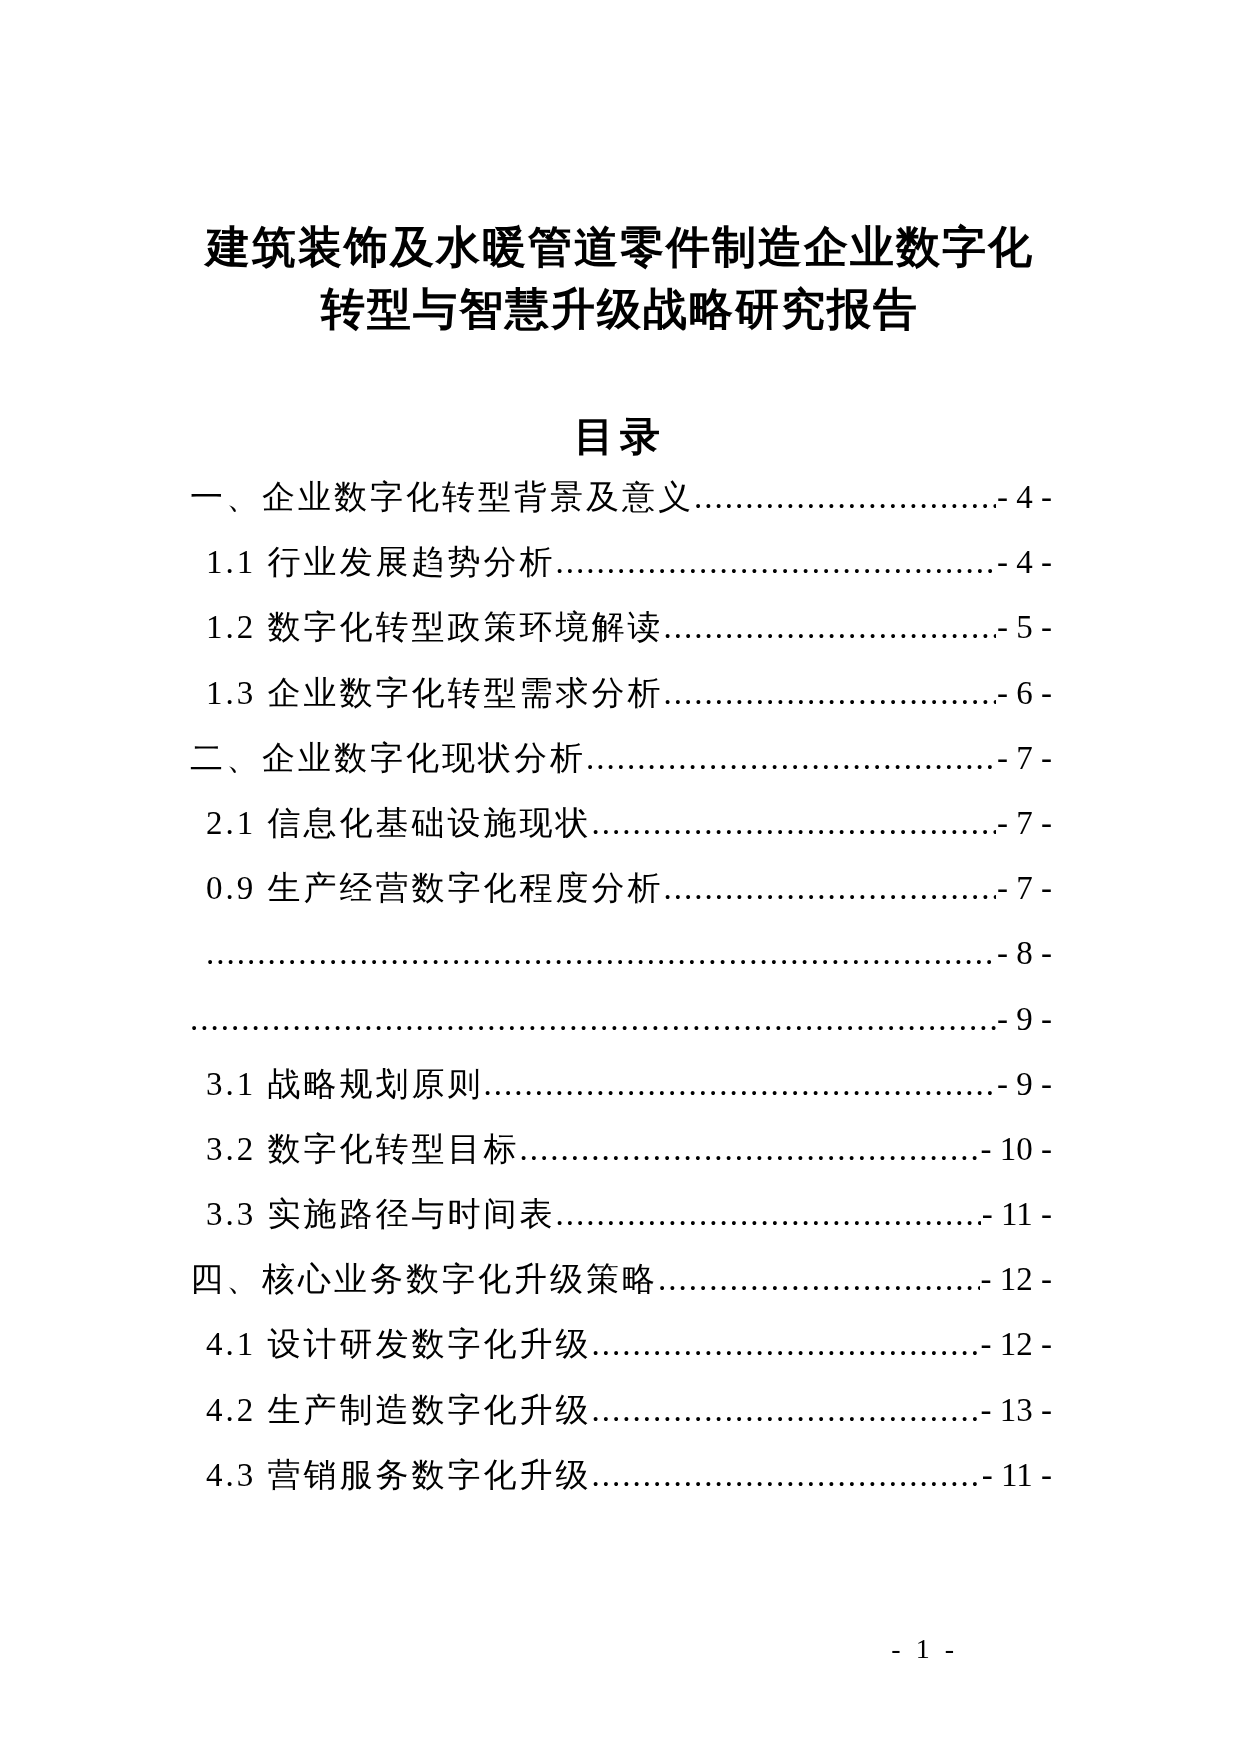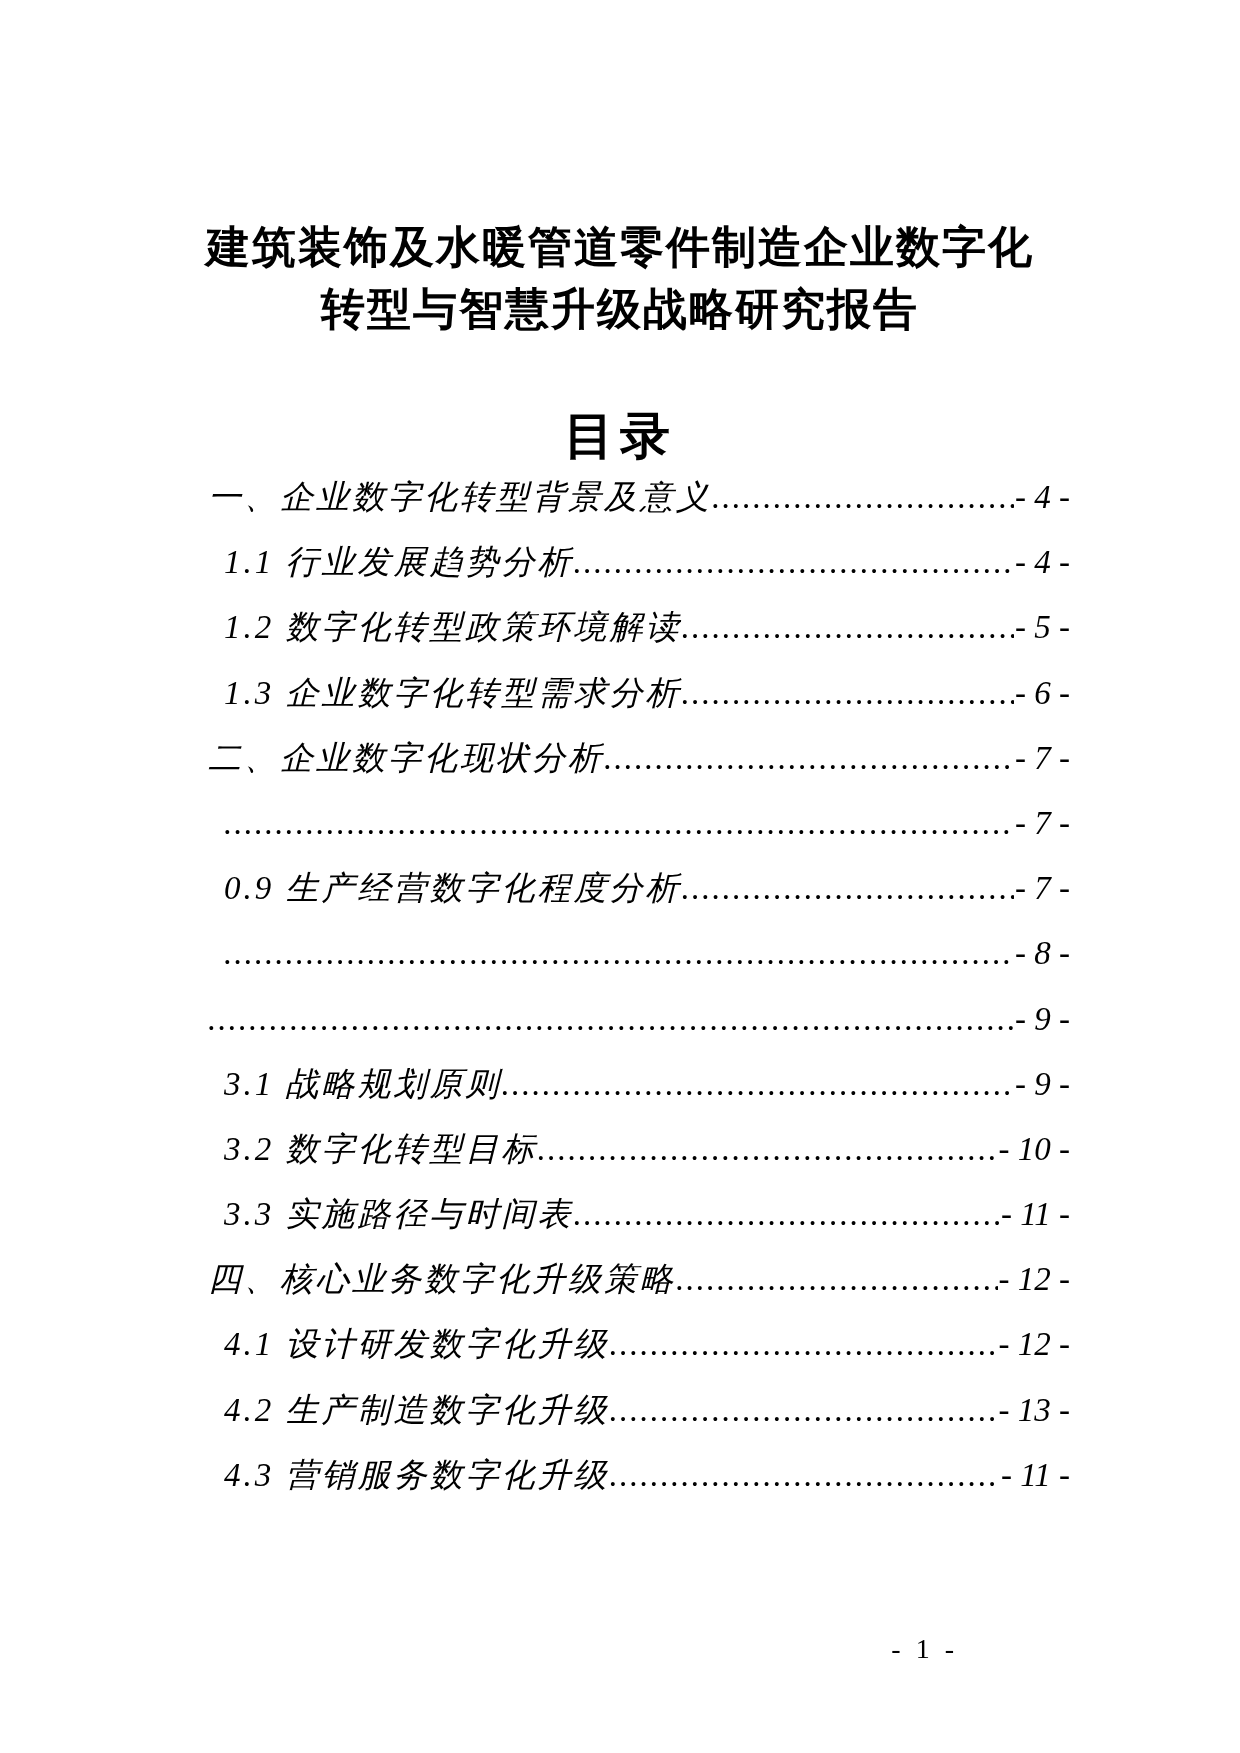--- a/index.html
+++ b/index.html
@@ -30,31 +30,30 @@
     color: #000000;
   }
   .toc-heading {
     position: absolute;
     top: 408px;
     left: 0;
     width: 1240px;
     text-align: center;
     font-family: "Liberation Sans", "DejaVu Sans", sans-serif;
     font-weight: bold;
-    font-size: 50px;
+    font-size: 40px;
     line-height: 56px;
     letter-spacing: 6px;
     color: #000000;
   }
   .toc-list {
     position: absolute;
     top: 465px;
-    left: 208px;
+    left: 190px;
     width: 862px;
-    font-style: italic;
   }
   .toc-row {
     display: flex;
     align-items: baseline;
     height: 65.2px;
     font-size: 33px;
     line-height: 65.2px;
     white-space: nowrap;
   }
   .toc-row.level-2 {
@@ -123,20 +122,21 @@
     <span class="toc-label">1.3 企业数字化转型需求分析</span>
     <span class="toc-dots"></span>
     <span class="toc-page">- 6 -</span>
   </div>
       <div class="toc-row">
     <span class="toc-label">二、企业数字化现状分析</span>
     <span class="toc-dots"></span>
     <span class="toc-page">- 7 -</span>
   </div>
       <div class="toc-row level-2">
+    <span class="toc-label">2.1 信息化基础设施现状</span>
     <span class="toc-dots"></span>
     <span class="toc-page">- 7 -</span>
   </div>
       <div class="toc-row level-2">
     <span class="toc-label">0.9 生产经营数字化程度分析</span>
     <span class="toc-dots"></span>
     <span class="toc-page">- 7 -</span>
   </div>
       <div class="toc-row level-2">
     <span class="toc-dots"></span>

